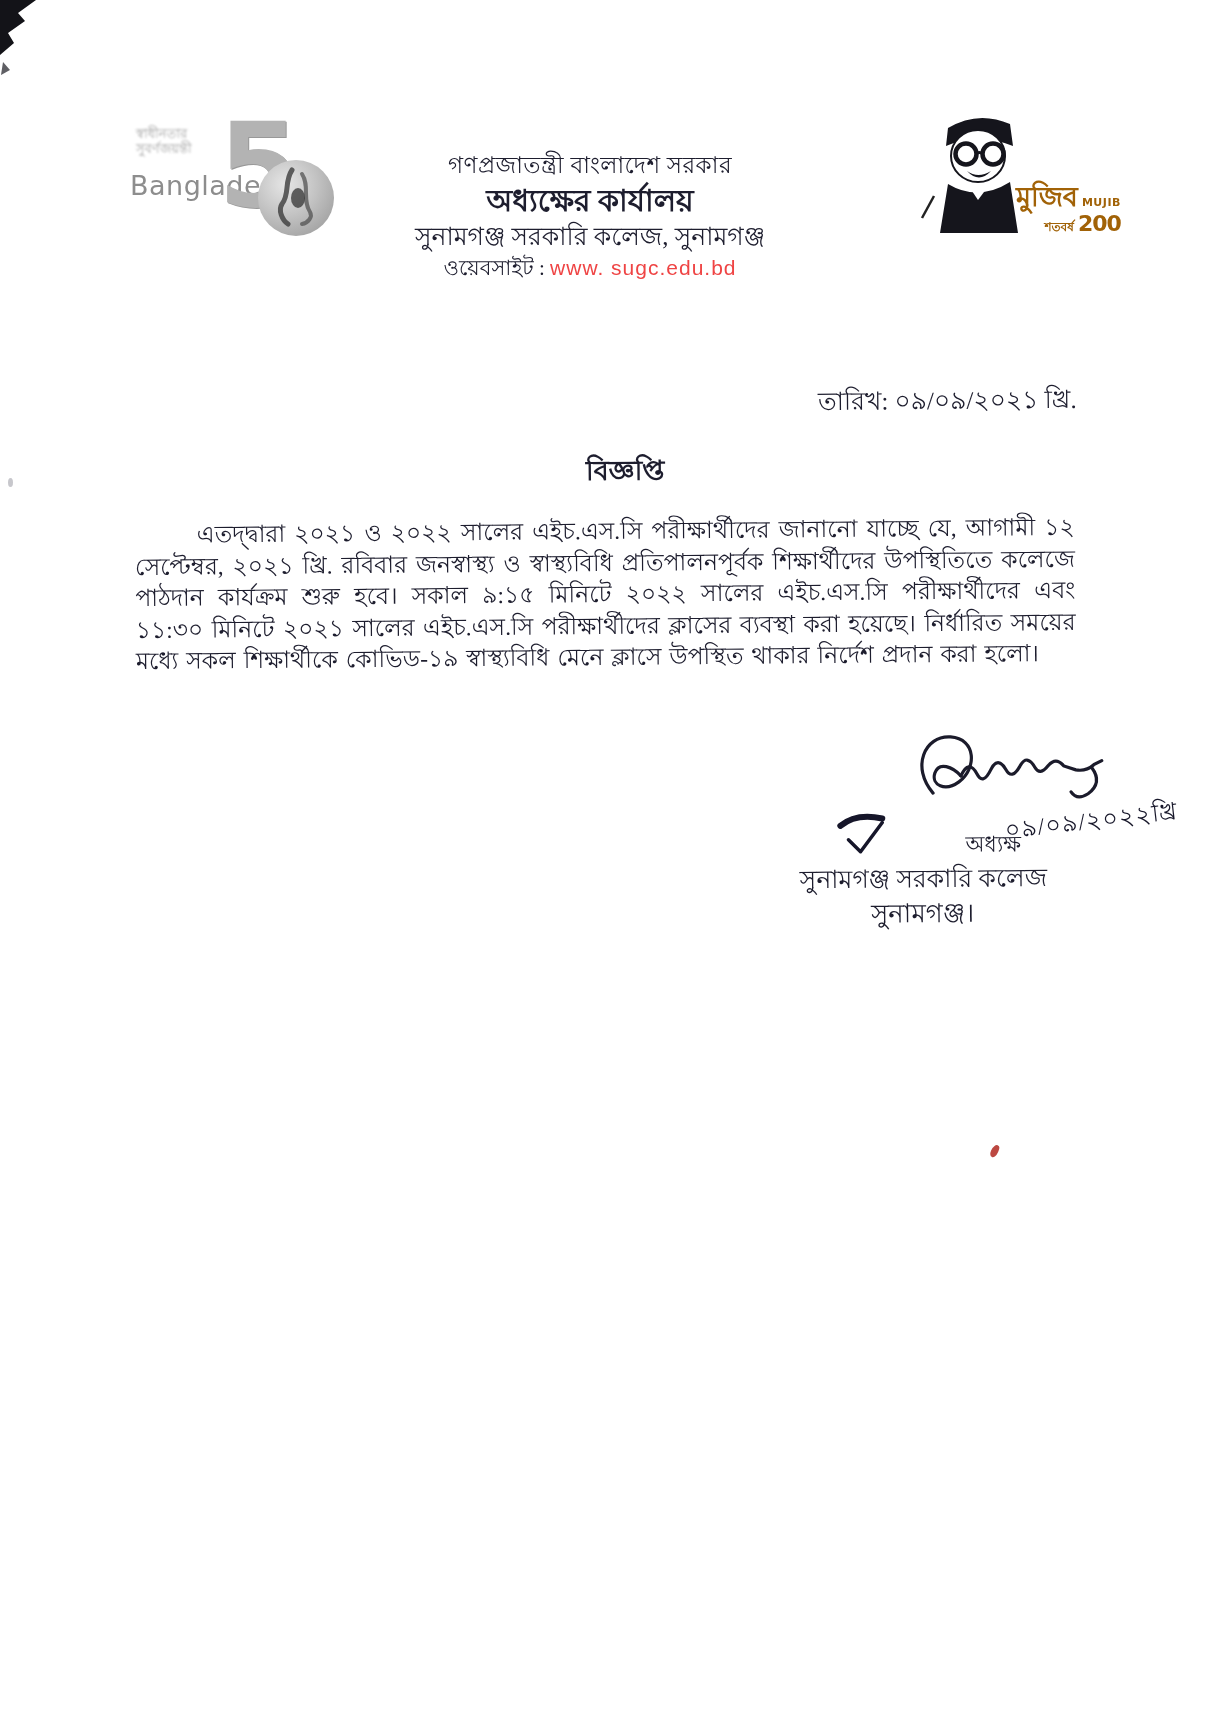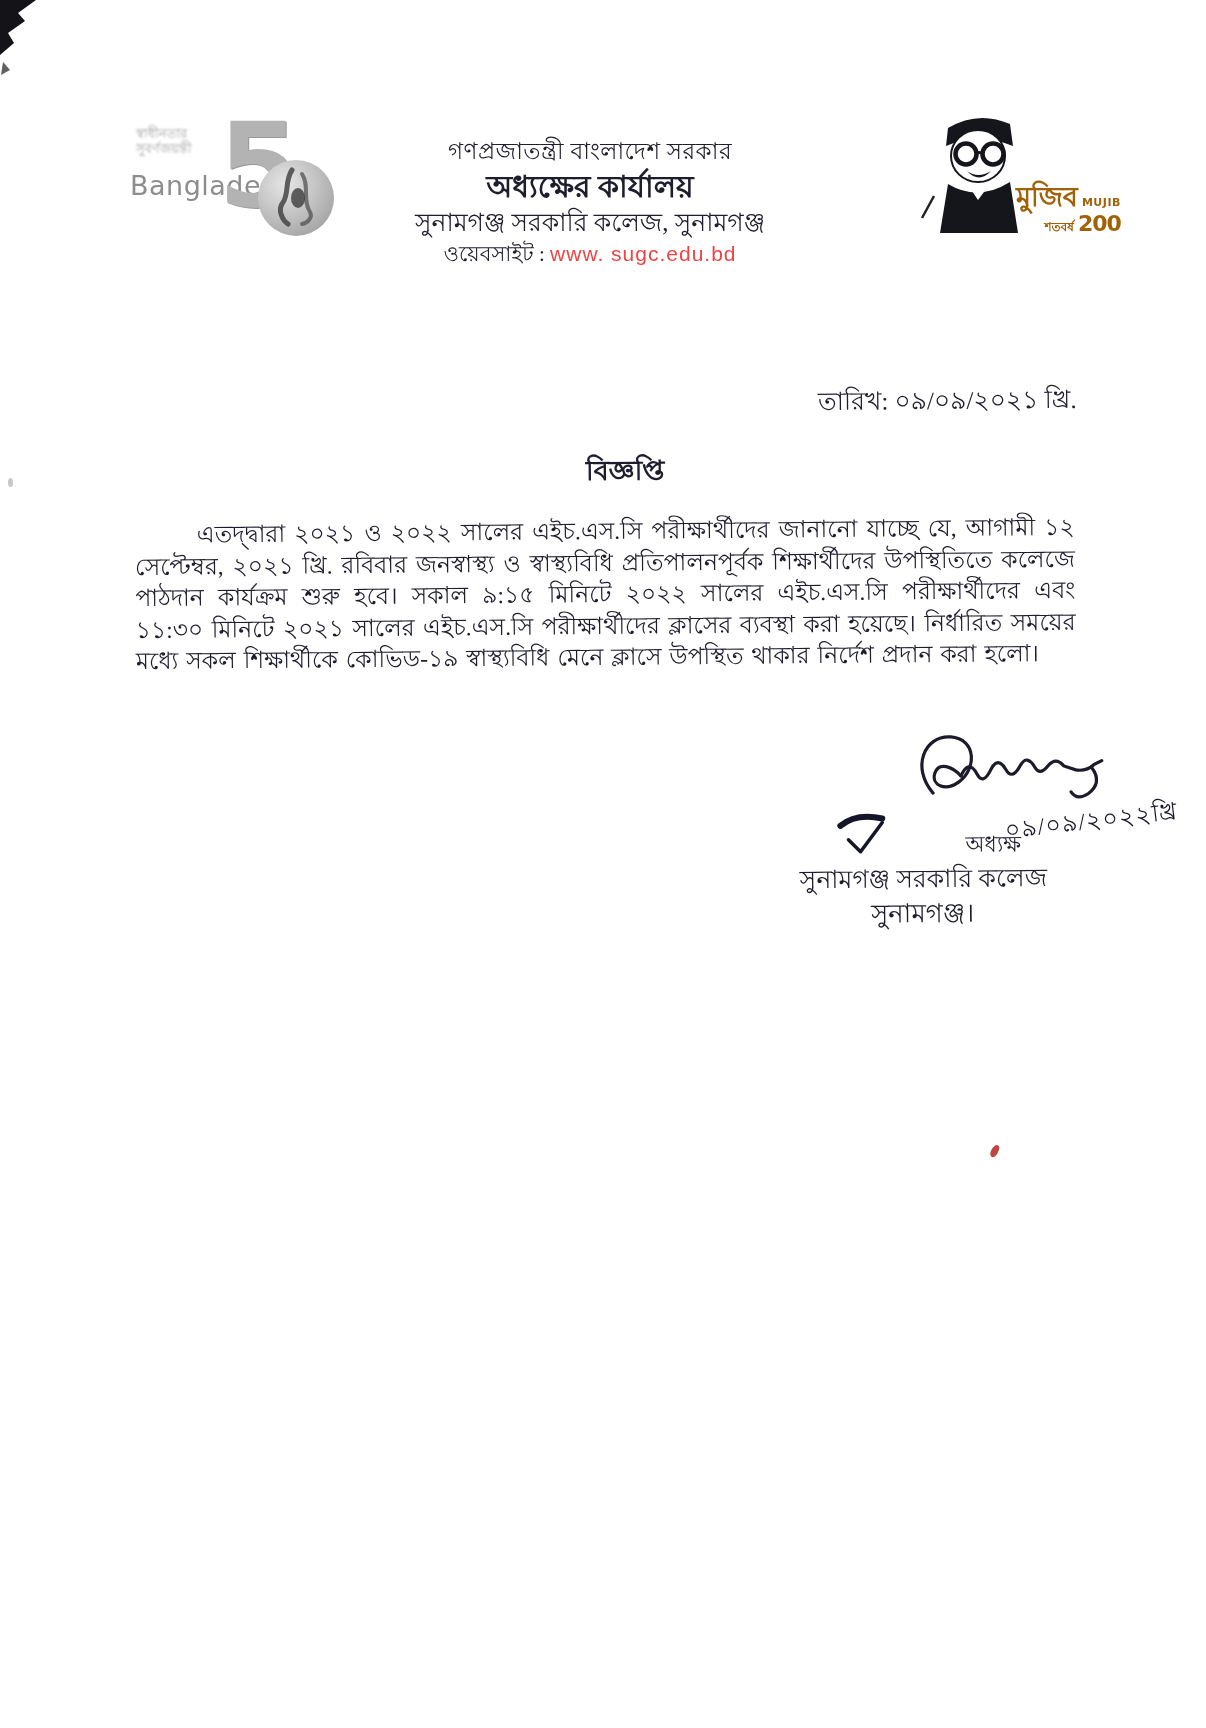--- a/index.html
+++ b/index.html
@@ -6,21 +6,21 @@
   .page{
     position:relative;
     width:1206px;height:1728px;
     background:#ffffff;
     overflow:hidden;
     font-family:"Liberation Serif","DejaVu Sans",serif;
     color:#1d1d2e;
   }
   .abs{position:absolute;}
   
-  .letterhead{left:10px;top:140px;width:1160px;text-align:center;line-height:1;}
+  .letterhead{left:10px;top:154px;width:1160px;text-align:center;line-height:1;}
   .lh-gov{font-size:23px;letter-spacing:.5px;}
   .lh-office{font-size:30px;font-weight:bold;margin-top:9px;text-align:center;}
   .lh-college{font-size:25px;margin-top:8px;}
   .lh-contact{font-size:21px;margin-top:11px;}
   .lh-contact .email{font-family:"DejaVu Sans","Liberation Sans",sans-serif;font-size:21px;text-decoration:underline;text-underline-offset:3px;}
   .lh-web{font-size:21px;margin-top:8px;}
   .lh-web .site{font-family:Liberation Sans, sans-serif;font-size:21px;letter-spacing:1px;color:#ef4444;}
   
   .bd50{left:130px;top:118px;width:200px;height:130px;color:#9b9b9b;}
   .bd50-caption{position:absolute;left:6px;top:8px;font-size:13px;line-height:15px;color:#a6a6a6;filter:blur(1px);}

